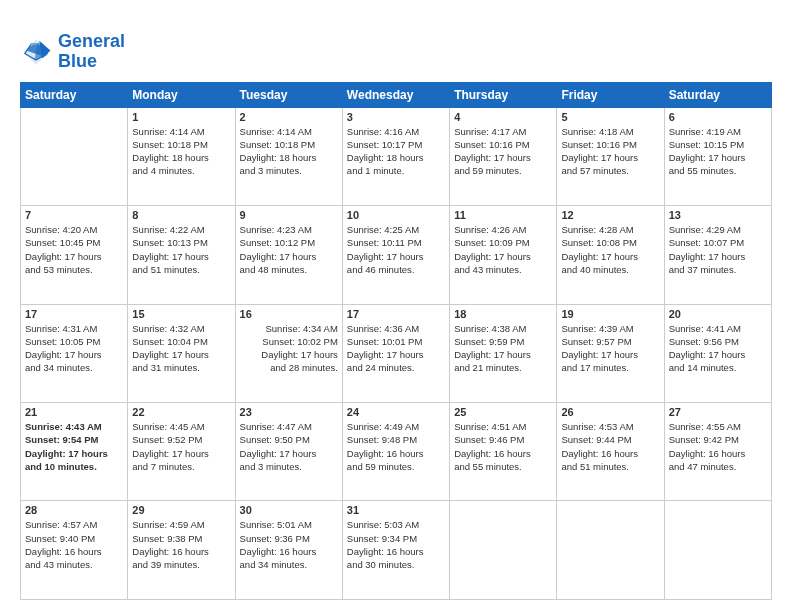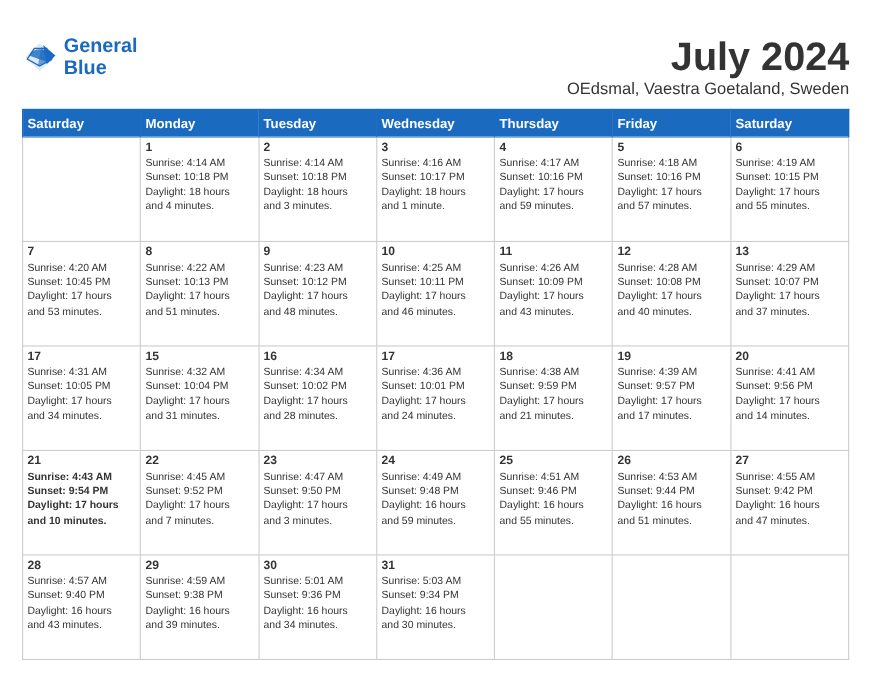--- a/index.html
+++ b/index.html
@@ -111,24 +111,20 @@
         <polygon points="22,8 34,24 18,30" fill="#1a6abf" opacity="0.6"></polygon>
         <polygon points="14,10 28,10 34,22 20,30 6,22" fill="none" stroke="#1a6abf" stroke-width="1.5"></polygon>
         <path d="M8,18 Q14,8 26,12 Q32,16 30,26" fill="#1a6abf" opacity="0.8"></path>
         <polygon points="24,6 38,18 28,28" fill="#1a6abf"></polygon>
       </svg>
       <div class="logo-text">
         <div><span>General</span></div>
         <div><span style="color:#1a6abf;">Blue</span></div>
       </div>
     </div>
-    <div class="title-block">
-      <div class="main-title">July 2024</div>
-      <div class="subtitle">OEdsmal, Vaestra Goetaland, Sweden</div>
-    </div>
   </div>
 
   <table class="calendar">
     <thead>
       <tr>
         <th>Saturday</th>
         <th>Monday</th>
         <th>Tuesday</th>
         <th>Wednesday</th>
         <th>Thursday</th>
@@ -243,21 +239,21 @@
           </td>
           <td>
             <span class="day-num">15</span>
             <div class="day-info" style="white-space: pre-line;">Sunrise: 4:32 AM
 Sunset: 10:04 PM
 Daylight: 17 hours
 and 31 minutes.</div>
           </td>
           <td>
             <span class="day-num">16</span>
-            <div class="day-info" style="white-space: pre-line;">Sunrise: 4:34 AM
+            <div class="day-info" style="white-space: pre-line; text-align: right;">Sunrise: 4:34 AM
 Sunset: 10:02 PM
 Daylight: 17 hours
 and 28 minutes.</div>
           </td>
           <td>
             <span class="day-num">17</span>
             <div class="day-info" style="white-space: pre-line;">Sunrise: 4:36 AM
 Sunset: 10:01 PM
 Daylight: 17 hours
 and 24 minutes.</div>

